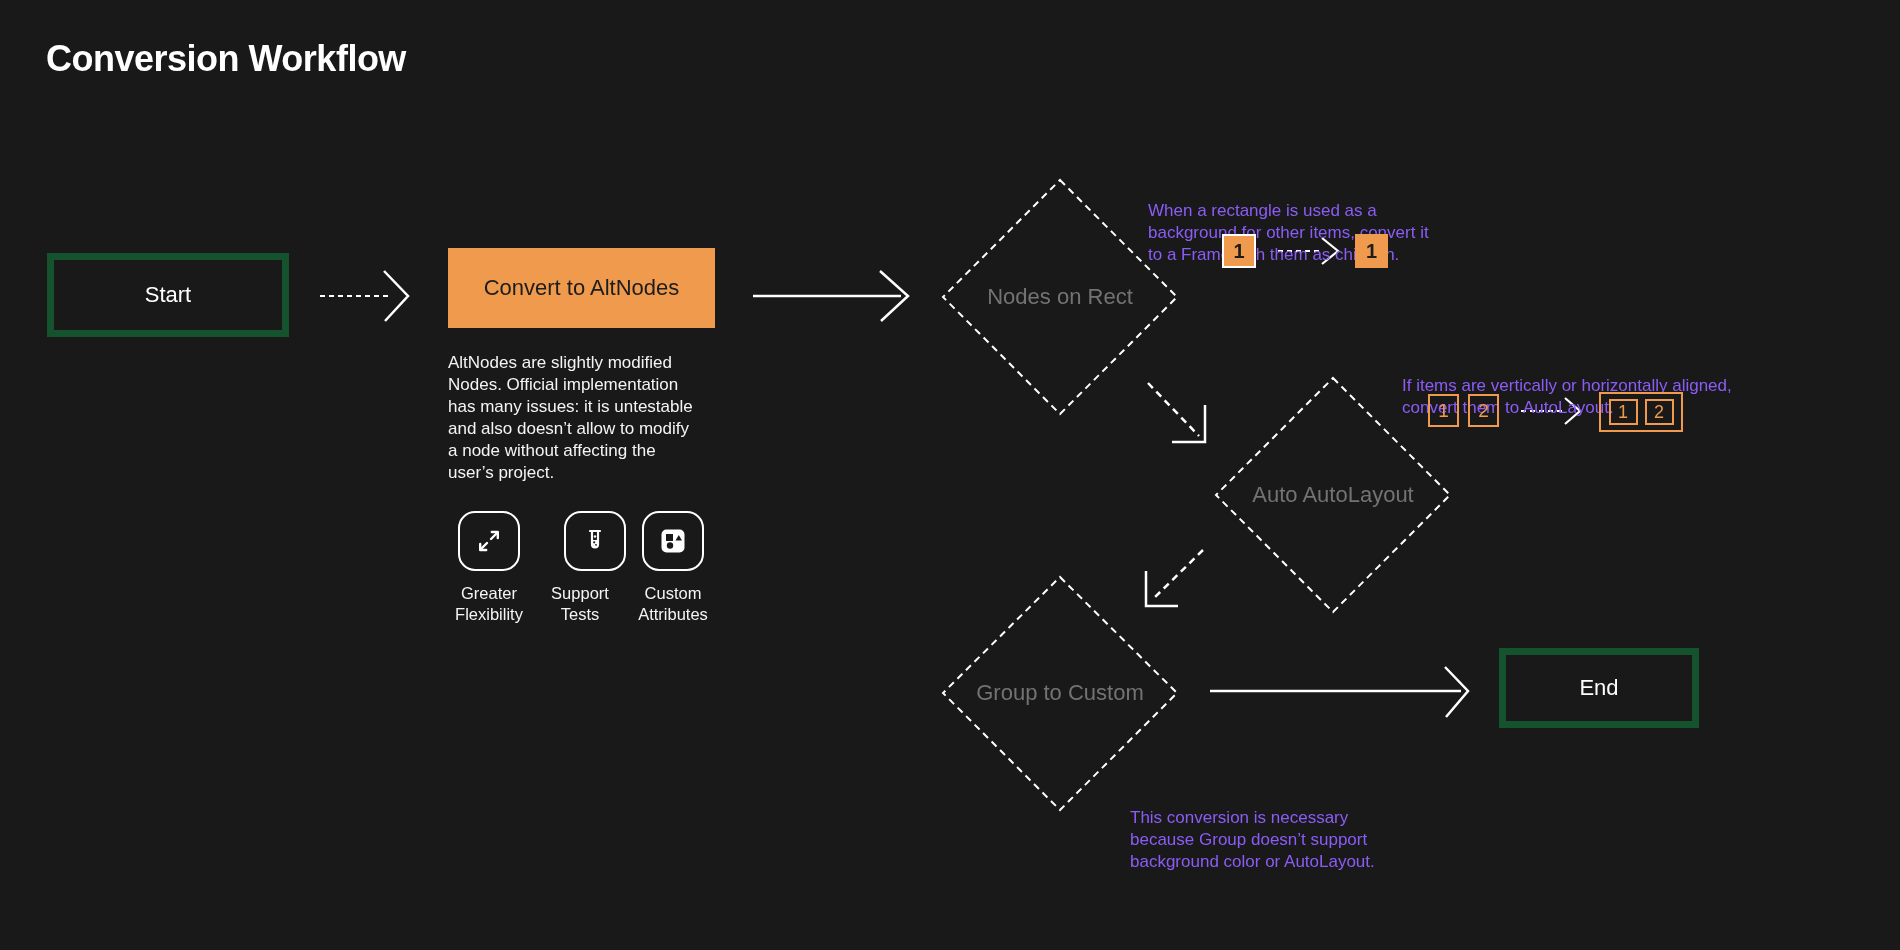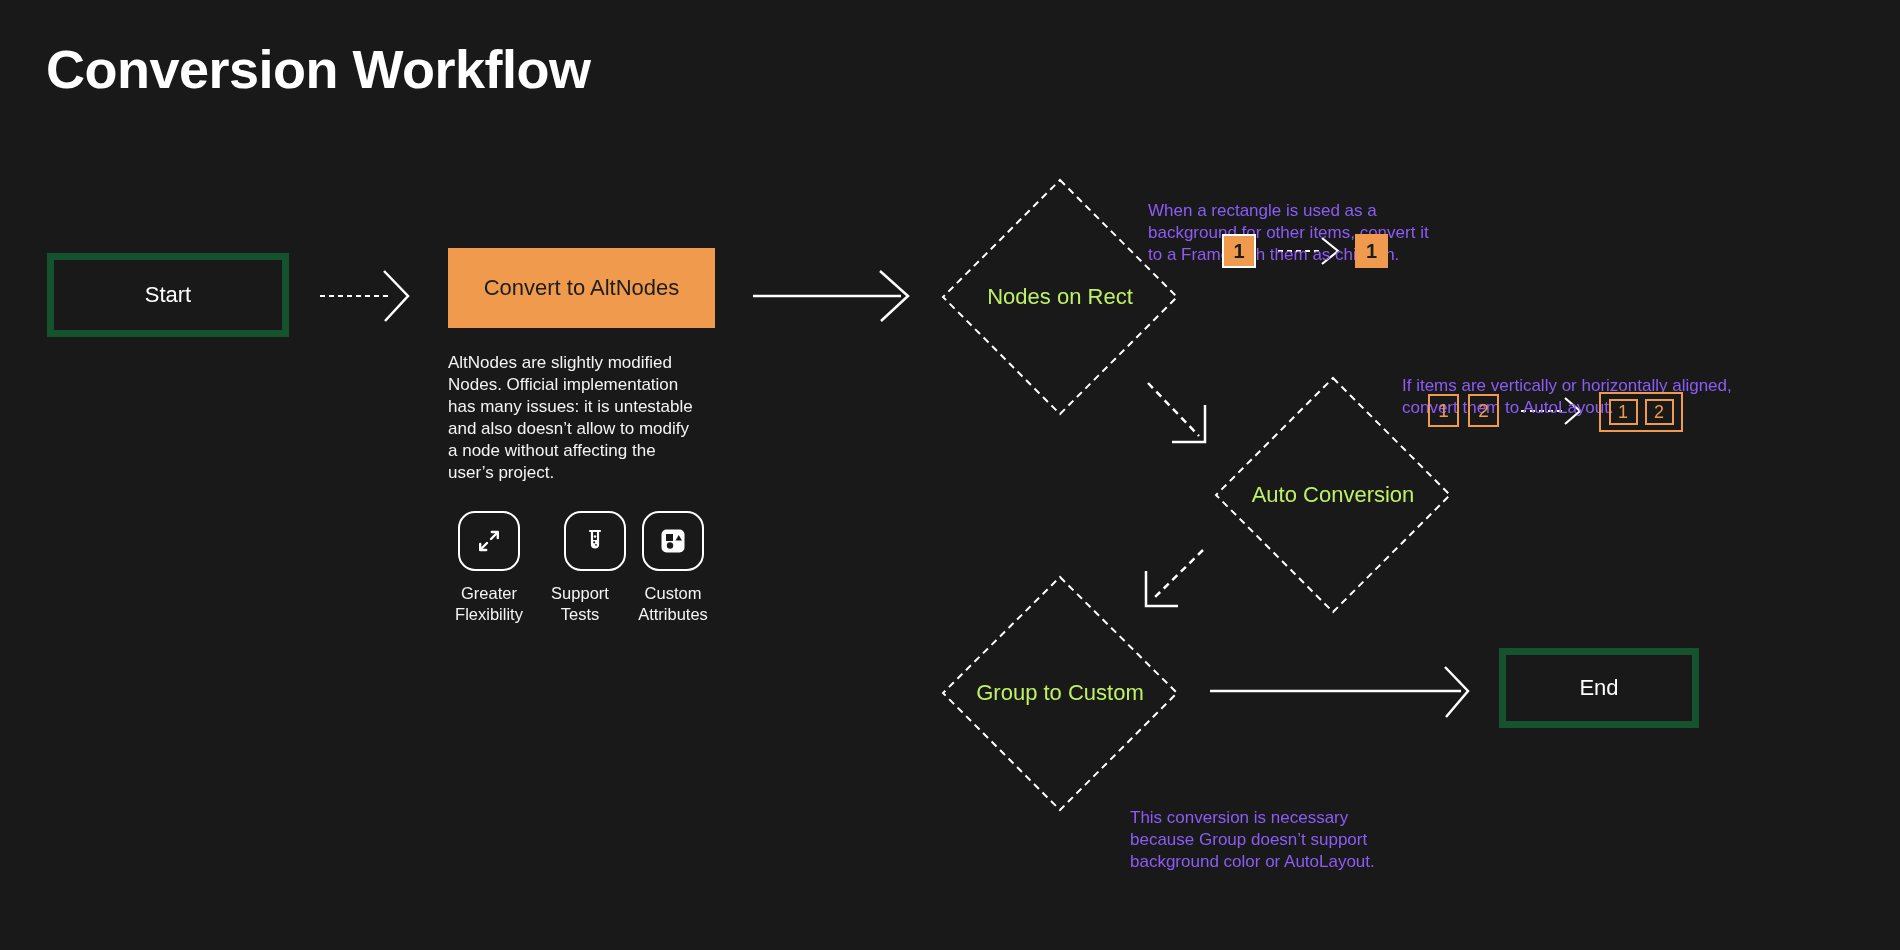--- a/index.html
+++ b/index.html
@@ -1,37 +1,37 @@
 <!DOCTYPE html>
 <html><head>
 <meta charset="utf-8">
 <style>
   html,body{margin:0;padding:0;background:#191919;}
   .canvas{position:relative;width:1900px;height:950px;background:#191919;overflow:hidden;
           font-family:"Liberation Sans",sans-serif;color:#ffffff;}
   .abs{position:absolute;}
-  .title{left:46px;top:38px;font-size:54px;font-weight:700;letter-spacing:-0.5px;color:#fff;}
+  .title{left:46px;top:38px;font-size:36px;font-weight:700;letter-spacing:-0.5px;color:#fff;}
   .connectors{left:0;top:0;width:1900px;height:950px;pointer-events:none;}
 
   .rect-node{border:7px solid #14532d;display:flex;align-items:center;justify-content:center;
              font-size:22px;color:#ffffff;box-sizing:border-box;background:#191919;}
   .start-node{left:47px;top:253px;width:242px;height:84px;}
   .end-node{left:1499px;top:648px;width:200px;height:80px;}
 
   .process-node{left:448px;top:248px;width:267px;height:80px;background:#EF9A4D;color:#1D1D1D;
                 display:flex;align-items:center;justify-content:center;font-size:22px;font-weight:500;}
 
   .desc{left:448px;top:352px;width:254px;font-size:17px;line-height:22px;color:#F4F4F4;}
 
   .feature-card{top:511px;width:92px;display:flex;flex-direction:column;align-items:center;}
   .feature-card .icon-box{width:62px;height:60px;border:2.5px solid #ffffff;border-radius:17px;
       box-sizing:border-box;display:flex;align-items:center;justify-content:center;}
   .feature-card .feature-label{margin-top:12px;font-size:16.5px;line-height:21px;text-align:center;color:#F4F4F4;}
 
-  .diamond-label{width:240px;text-align:center;font-size:22px;color:#bef264;}
+  .diamond-label{width:240px;text-align:center;font-size:22px;color:#737373;}
   .note{font-size:17px;line-height:22px;color:#8b5cf6;margin-top:43px;}
 
   .numbox{box-sizing:border-box;display:flex;align-items:center;justify-content:center;}
   .g1-before{left:1222px;top:234px;width:34px;height:34px;background:#EF9A4D;border:2px solid #ffffff;
              color:#1D1D1D;font-size:20px;font-weight:600;}
   .g1-after{left:1355px;top:234px;width:33px;height:34px;background:#EF9A4D;color:#1D1D1D;
             font-size:20px;font-weight:600;}
   .g2-item{width:31px;height:33px;border:2px solid #EF9A4D;color:#EF9A4D;font-size:19px;font-weight:500;}
   .g2-container{left:1599px;top:392px;width:84px;height:40px;border:2px solid #EF9A4D;box-sizing:border-box;
                 display:flex;align-items:center;justify-content:center;gap:7px;}
@@ -129,21 +129,21 @@
       </svg>
     </div>
     <div class="feature-label">Custom Attributes</div>
   </div>
 
   <div class="abs diamond-label" style="left:940px;top:284px;">Nodes on Rect</div>
   <div class="abs note" style="left:1148px;top:157px;width:295px;">When a rectangle is used as a background for other items, convert it to a Frame with them as children.</div>
   <div class="abs numbox g1-before">1</div>
   <div class="abs numbox g1-after">1</div>
 
-  <div class="abs diamond-label" style="left:1213px;top:482px;">Auto Conversion</div>
+  <div class="abs diamond-label" style="left:1213px;top:482px;">Auto AutoLayout</div>
   <div class="abs note" style="left:1402px;top:332px;width:335px;">If items are vertically or horizontally aligned, convert them to AutoLayout.</div>
   <div class="abs numbox g2-item" style="left:1428px;top:394px;">1</div>
   <div class="abs numbox g2-item" style="left:1468px;top:394px;">2</div>
   <div class="abs g2-container">
     <div class="numbox g2-inner">1</div>
     <div class="numbox g2-inner">2</div>
   </div>
 
   <div class="abs diamond-label" style="left:940px;top:680px;">Group to Custom</div>
   <div class="abs note" style="left:1130px;top:764px;width:268px;">This conversion is necessary because Group doesn’t support background color or AutoLayout.</div>

